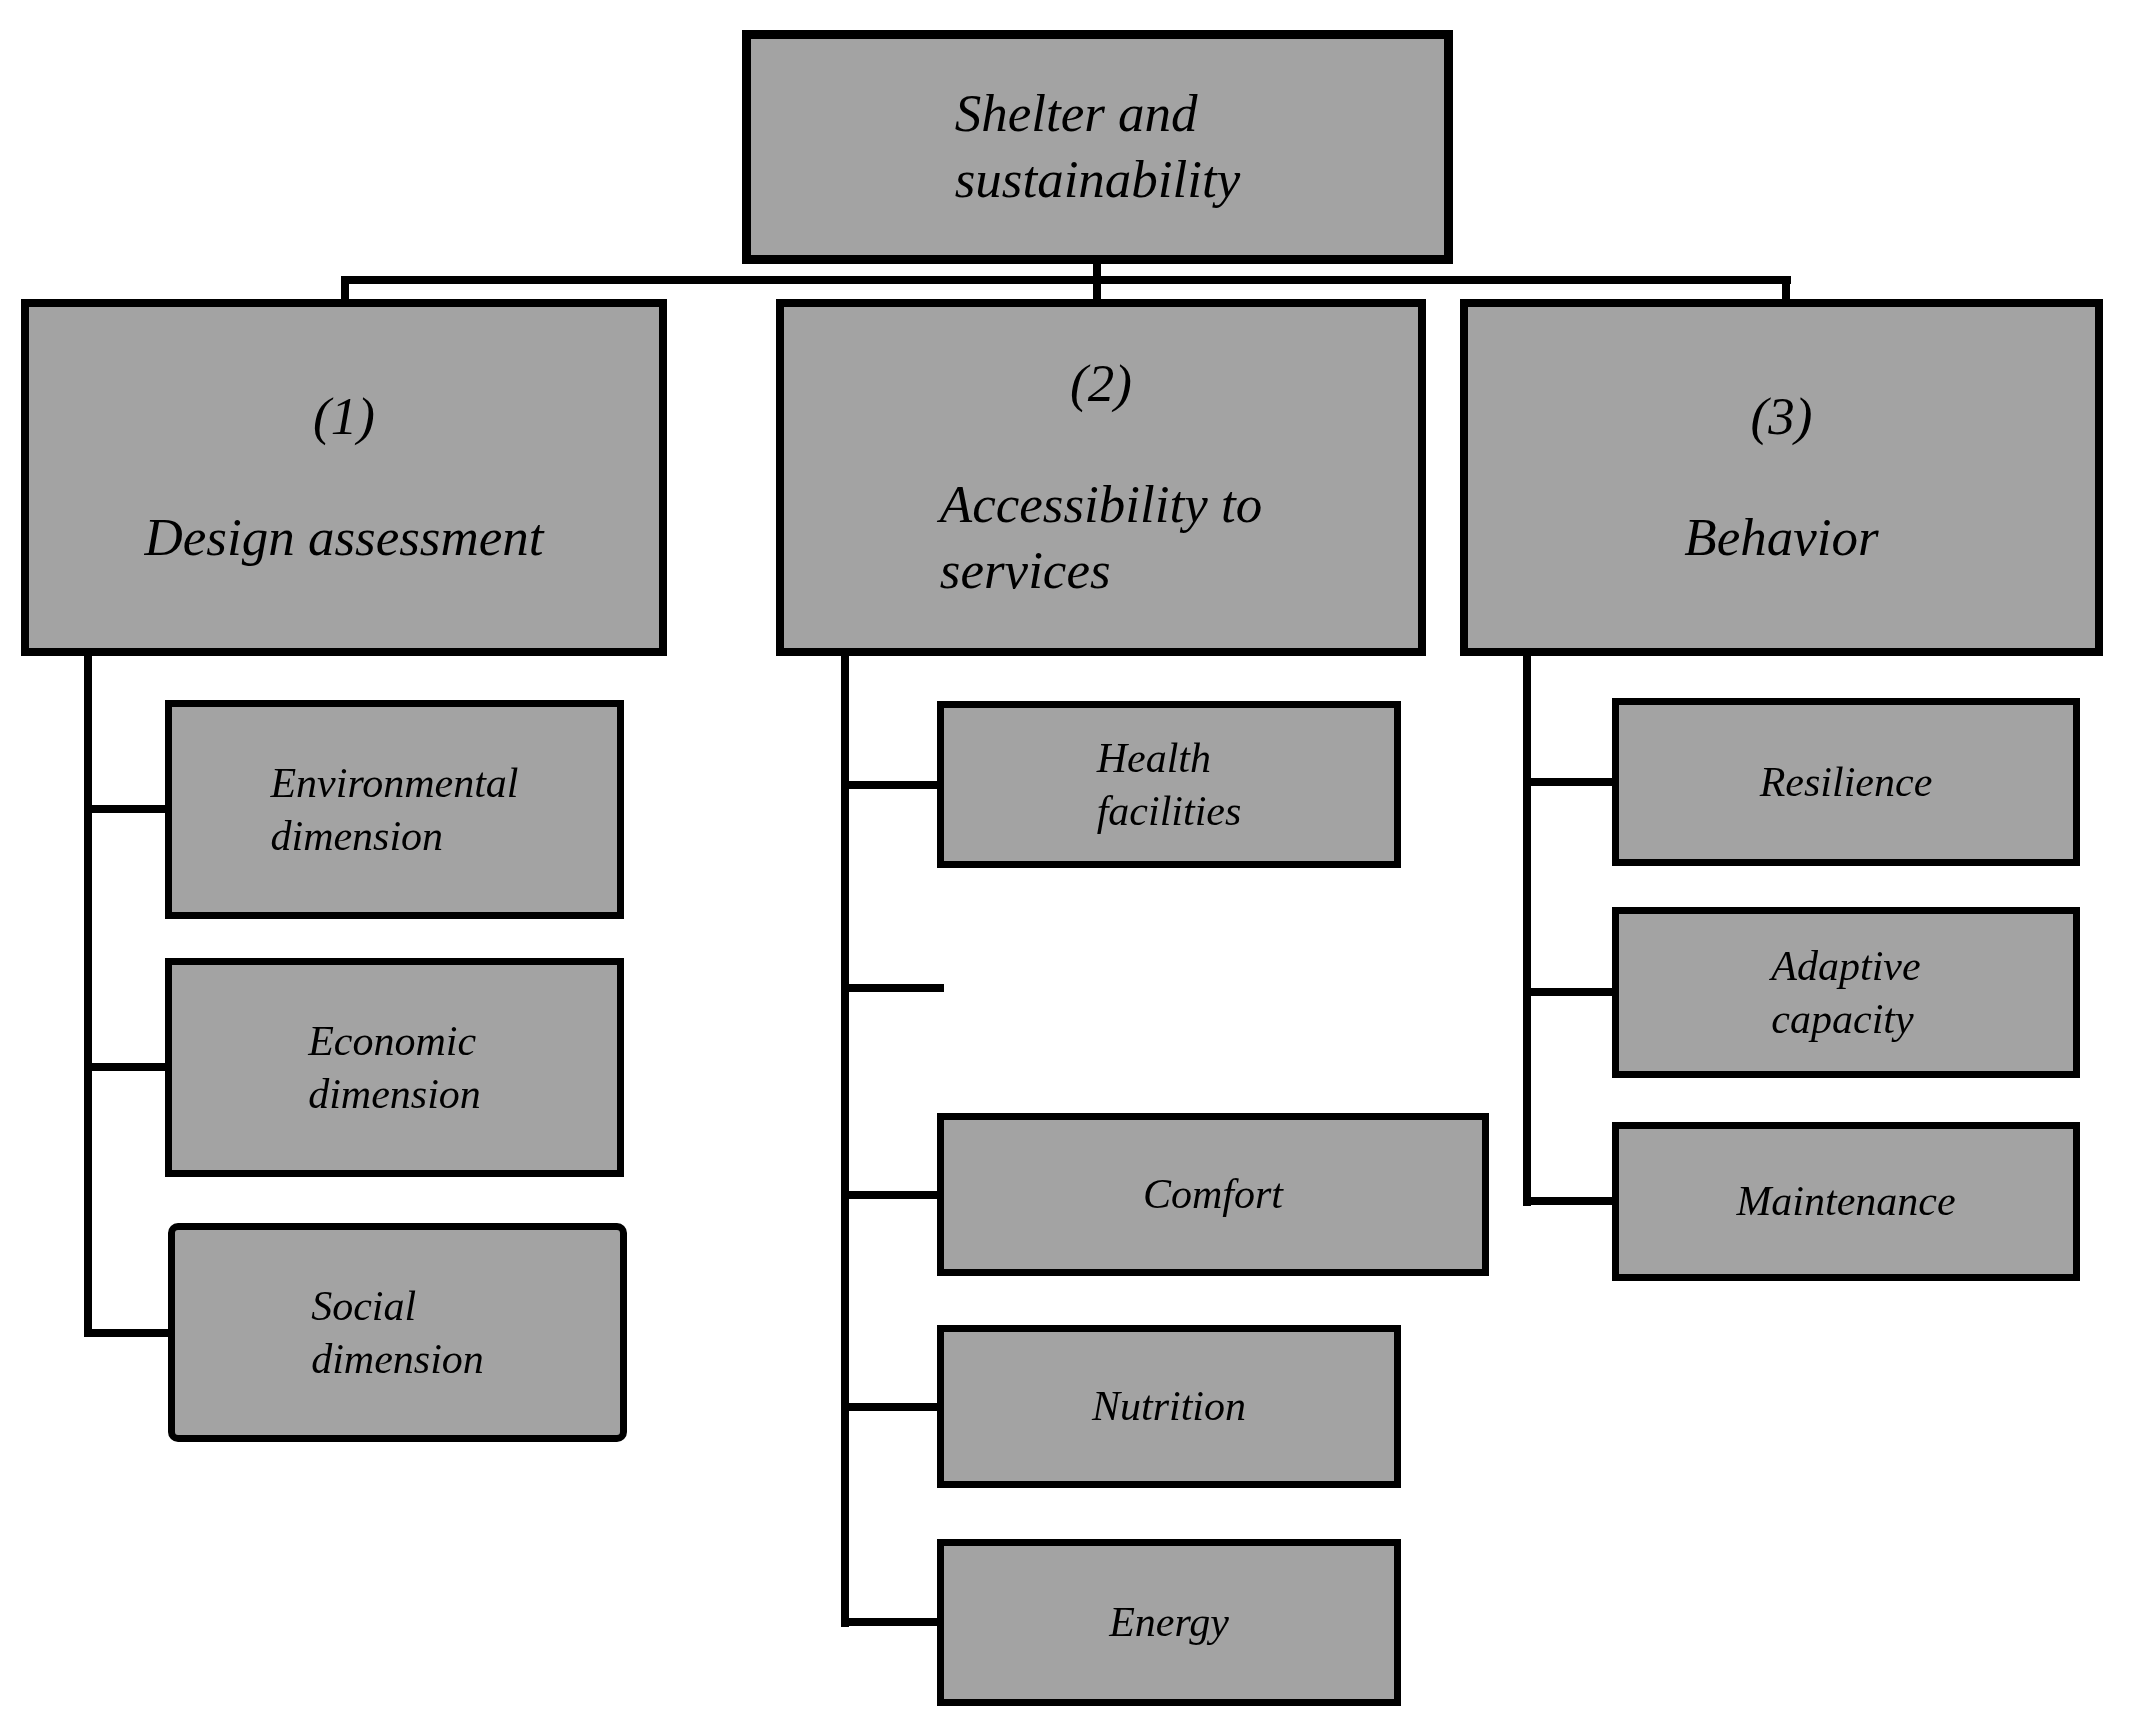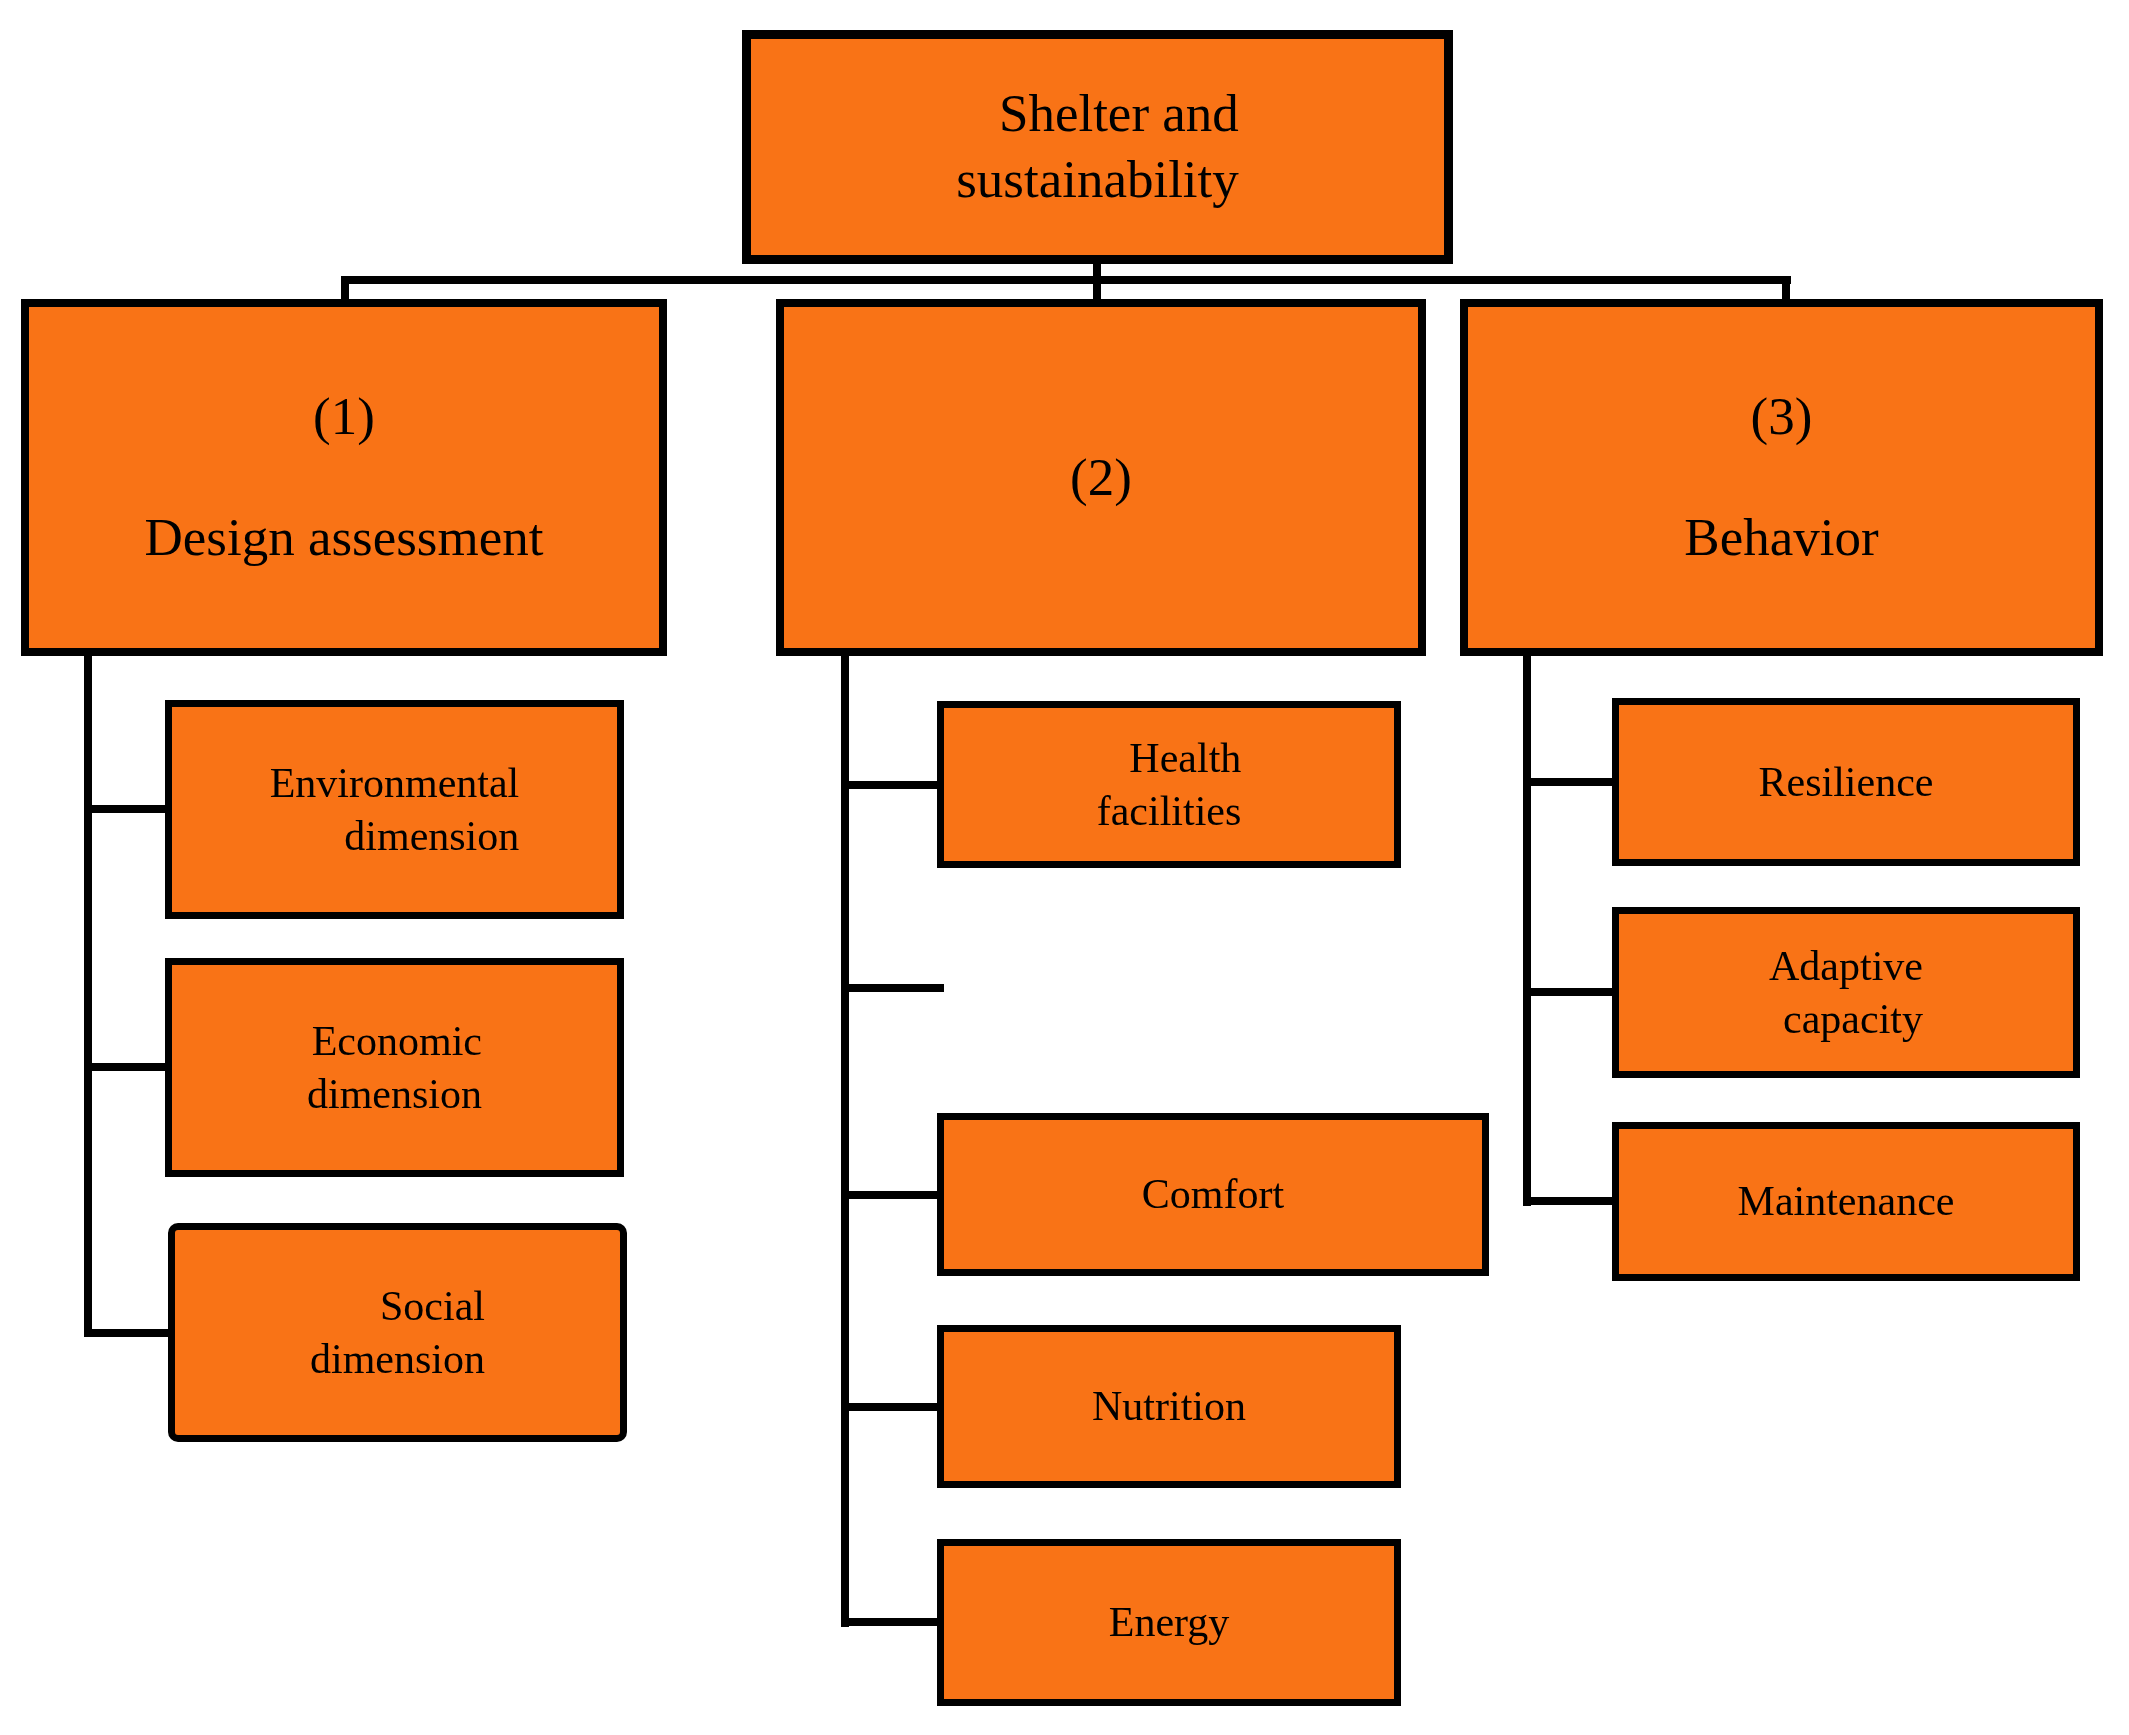--- a/index.html
+++ b/index.html
@@ -15,29 +15,30 @@
     font-family: "Liberation Serif", "DejaVu Serif", serif;
     color: #000000;
   }
   .line {
     position: absolute;
     background: #000000;
   }
   .node {
     position: absolute;
     box-sizing: border-box;
-    background: #f97316;
+    background: #a3a3a3;
     border: 7.3px solid #000000;
     display: flex;
     flex-direction: column;
     align-items: center;
     justify-content: center;
-    text-align: right;
+    text-align: left;
     white-space: pre-line;
     line-height: 1.24;
+    font-style: italic;
   }
   .node-root {
     border-width: 9.2px;
     font-size: 53px;
   }
   .node-main {
     border-width: 8.3px;
     font-size: 53px;
     row-gap: 55px;
   }
@@ -80,20 +81,22 @@
 sustainability</span>
   </div>
 
   <div class="node node-main" style="left:21px; top:299px; width:646px; height:357px;">
     <span class="num">(1)</span>
     <span class="lbl">Design assessment</span>
   </div>
 
   <div class="node node-main" style="left:776px; top:299px; width:650px; height:357px;">
     <span class="num">(2)</span>
+    <span class="lbl">Accessibility to
+services</span>
   </div>
 
   <div class="node node-main" style="left:1460px; top:299px; width:643px; height:357px;">
     <span class="num">(3)</span>
     <span class="lbl">Behavior</span>
   </div>
 
   <div class="node node-child" style="left:165px; top:700px; width:459px; height:219px;">
     <span class="lbl">Environmental
 dimension</span>

